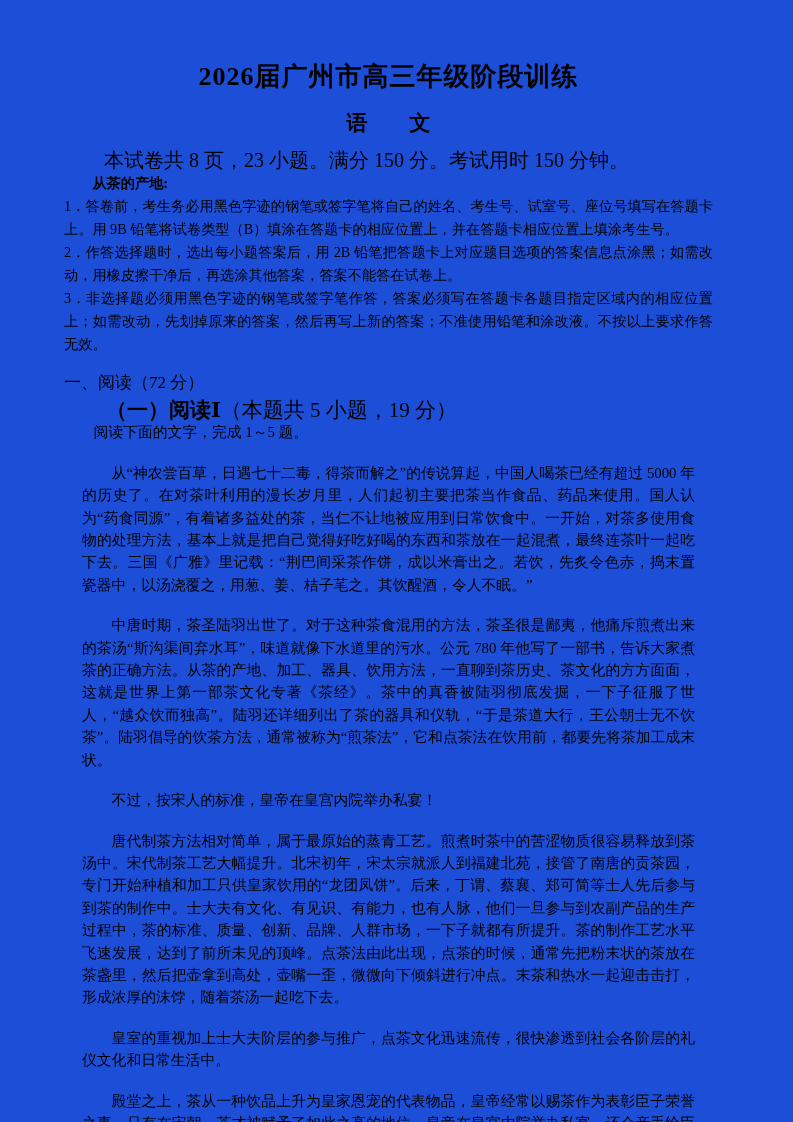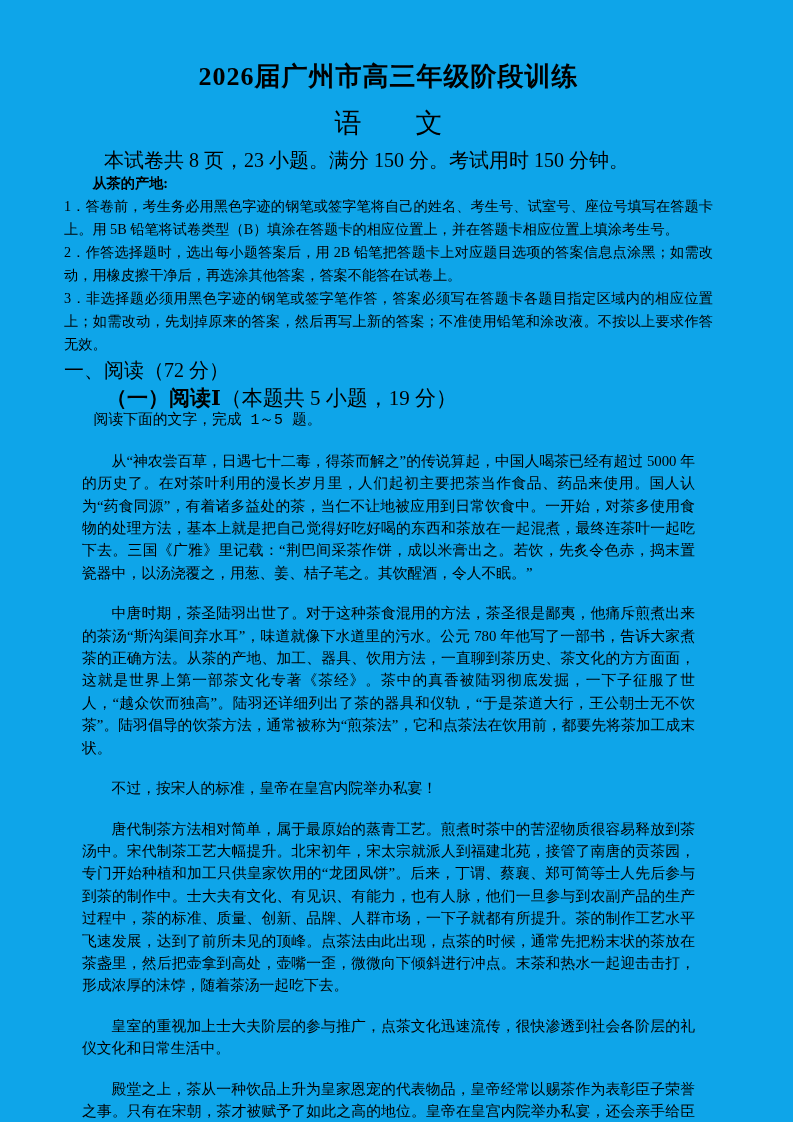--- a/index.html
+++ b/index.html
@@ -5,40 +5,40 @@
   html, body {
     margin: 0;
     padding: 0;
     background: #ffffff;
   }
   .page {
     position: relative;
     width: 793px;
     height: 1122px;
     margin: 0 auto;
-    background: #0ea5e9;
+    background: #1d4ed8;
     color: #000000;
     font-family: "Liberation Serif", "DejaVu Serif", serif;
     box-sizing: border-box;
     padding: 58px 80px 30px 64px;
     overflow: hidden;
   }
   .doc-title {
     margin: 0;
     text-align: center;
     font-size: 26px;
     font-weight: bold;
     line-height: 38px;
     letter-spacing: 1px;
   }
   .doc-subject {
     margin: 12px 0 0 0;
     text-align: center;
-    font-size: 27px;
-    font-weight: normal;
+    font-size: 21px;
+    font-weight: bold;
     line-height: 30px;
     white-space: pre;
   }
   .meta-line {
     margin: 11px 0 0 0;
     font-size: 20px;
     line-height: 23px;
     text-indent: 2em;
   }
   .notice-heading {
@@ -48,38 +48,37 @@
     line-height: 23px;
     text-indent: 2em;
   }
   .notice-item {
     margin: 0;
     font-size: 14.2px;
     line-height: 23px;
     text-align: justify;
   }
   .section-heading {
-    margin: 1px 0 0 0;
-    font-size: 20px;
+    margin: 13px 0 0 0;
+    font-size: 17px;
     font-weight: normal;
     line-height: 27px;
   }
   .part-heading {
     margin: 3px 0 0 0;
     font-size: 21px;
     line-height: 22.4px;
     text-indent: 2em;
   }
   .part-heading .part-label { font-weight: bold; }
   .instruction-line {
     margin: 0;
     font-size: 14.8px;
     line-height: 22.4px;
     text-indent: 2em;
-    font-family: Liberation Mono, monospace;
   }
   .body-para {
     margin: 18px;
     font-size: 14.8px;
     line-height: 22.4px;
     text-align: justify;
     text-indent: 2em;
   }
 </style>
 </head>
@@ -89,21 +88,21 @@
 
   <h1 class="doc-title">2026届广州市高三年级阶段训练</h1>
 
   <h2 class="doc-subject">语　　文</h2>
 
   <p class="meta-line">本试卷共 8 页，23 小题。满分 150 分。考试用时 150 分钟。</p>
 
   <p class="notice-heading">从茶的产地:</p>
 
   <div>
-    <p class="notice-item">1．答卷前，考生务必用黑色字迹的钢笔或签字笔将自己的姓名、考生号、试室号、座位号填写在答题卡上。用 5B 铅笔将试卷类型（B）填涂在答题卡的相应位置上，并在答题卡相应位置上填涂考生号。</p>
+    <p class="notice-item">1．答卷前，考生务必用黑色字迹的钢笔或签字笔将自己的姓名、考生号、试室号、座位号填写在答题卡上。用 9B 铅笔将试卷类型（B）填涂在答题卡的相应位置上，并在答题卡相应位置上填涂考生号。</p>
     <p class="notice-item">2．作答选择题时，选出每小题答案后，用 2B 铅笔把答题卡上对应题目选项的答案信息点涂黑；如需改动，用橡皮擦干净后，再选涂其他答案，答案不能答在试卷上。</p>
     <p class="notice-item">3．非选择题必须用黑色字迹的钢笔或签字笔作答，答案必须写在答题卡各题目指定区域内的相应位置上；如需改动，先划掉原来的答案，然后再写上新的答案；不准使用铅笔和涂改液。不按以上要求作答无效。</p>
   </div>
 
   <h3 class="section-heading">一、阅读（72 分）</h3>
 
   <p class="part-heading"><span class="part-label">（一）阅读Ⅰ</span><span>（本题共 5 小题，19 分）</span></p>
 
   <p class="instruction-line">阅读下面的文字，完成 1～5 题。</p>
 

